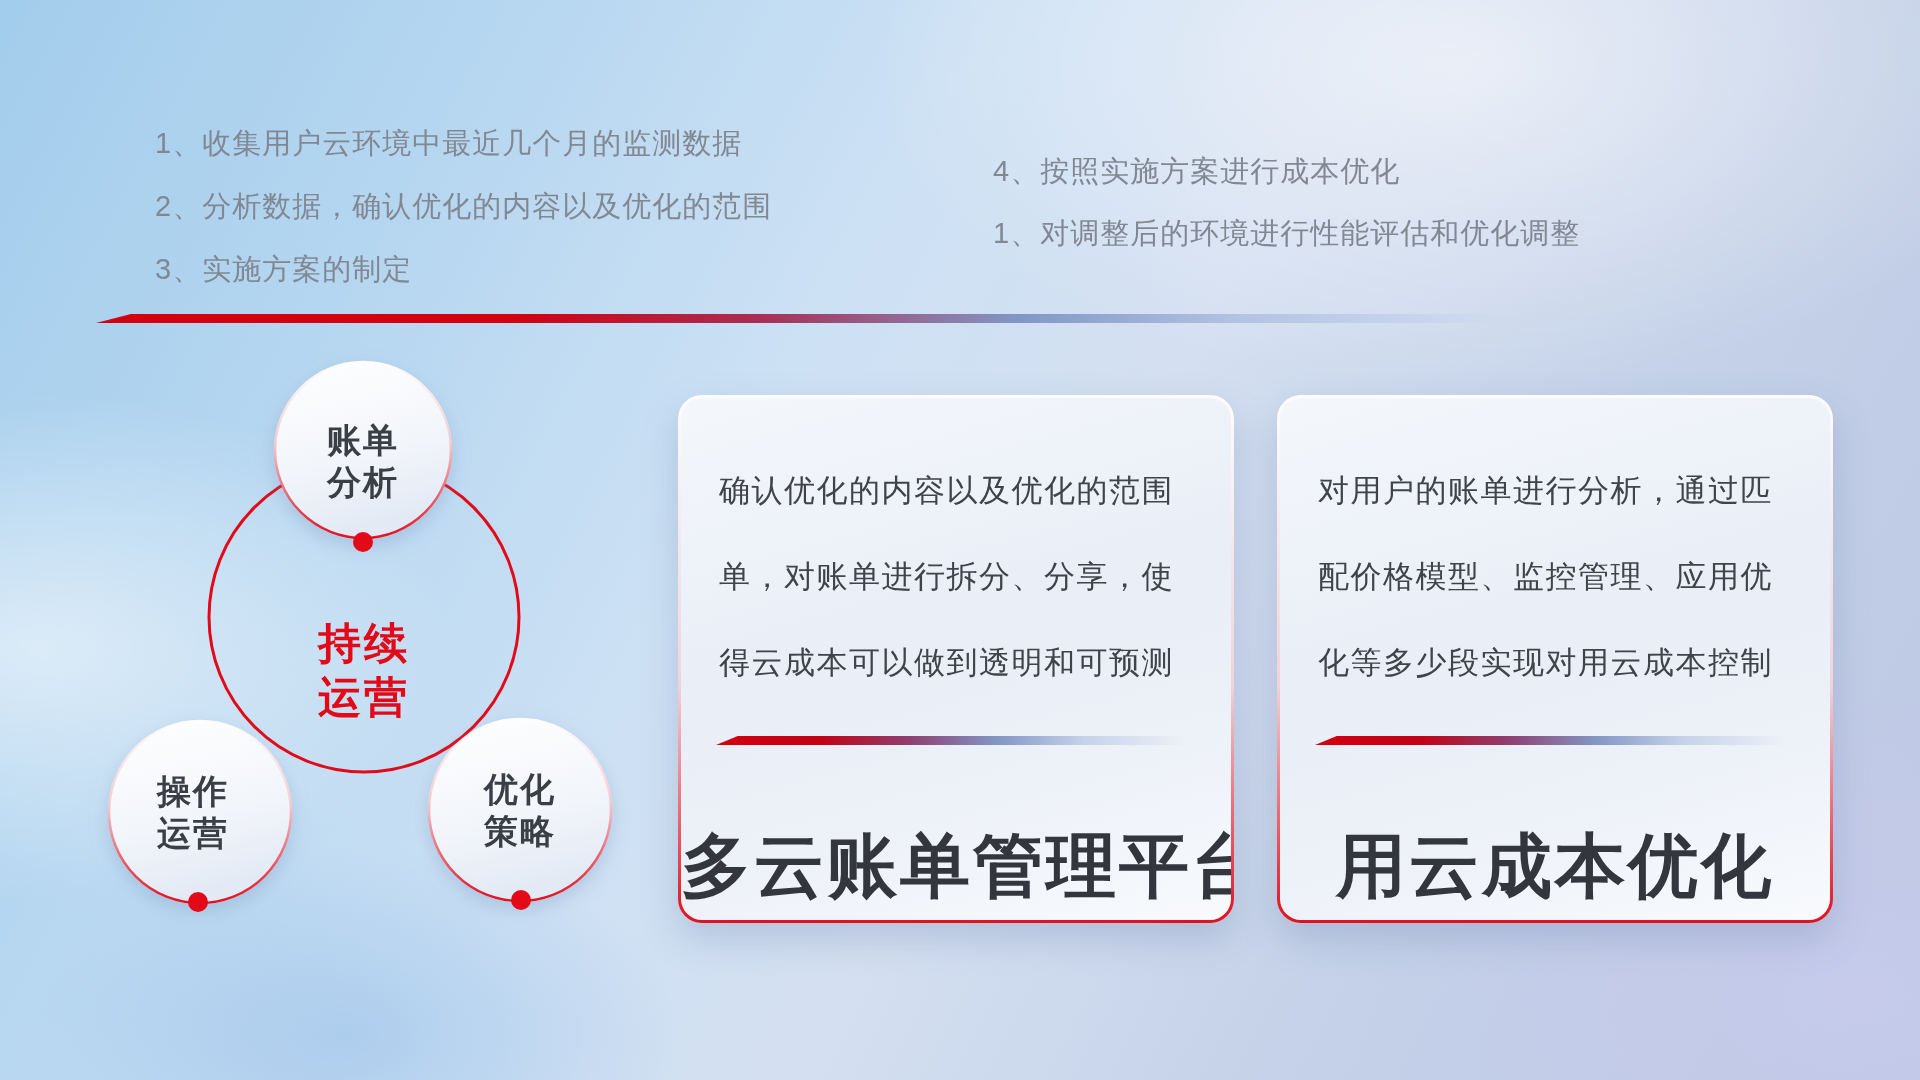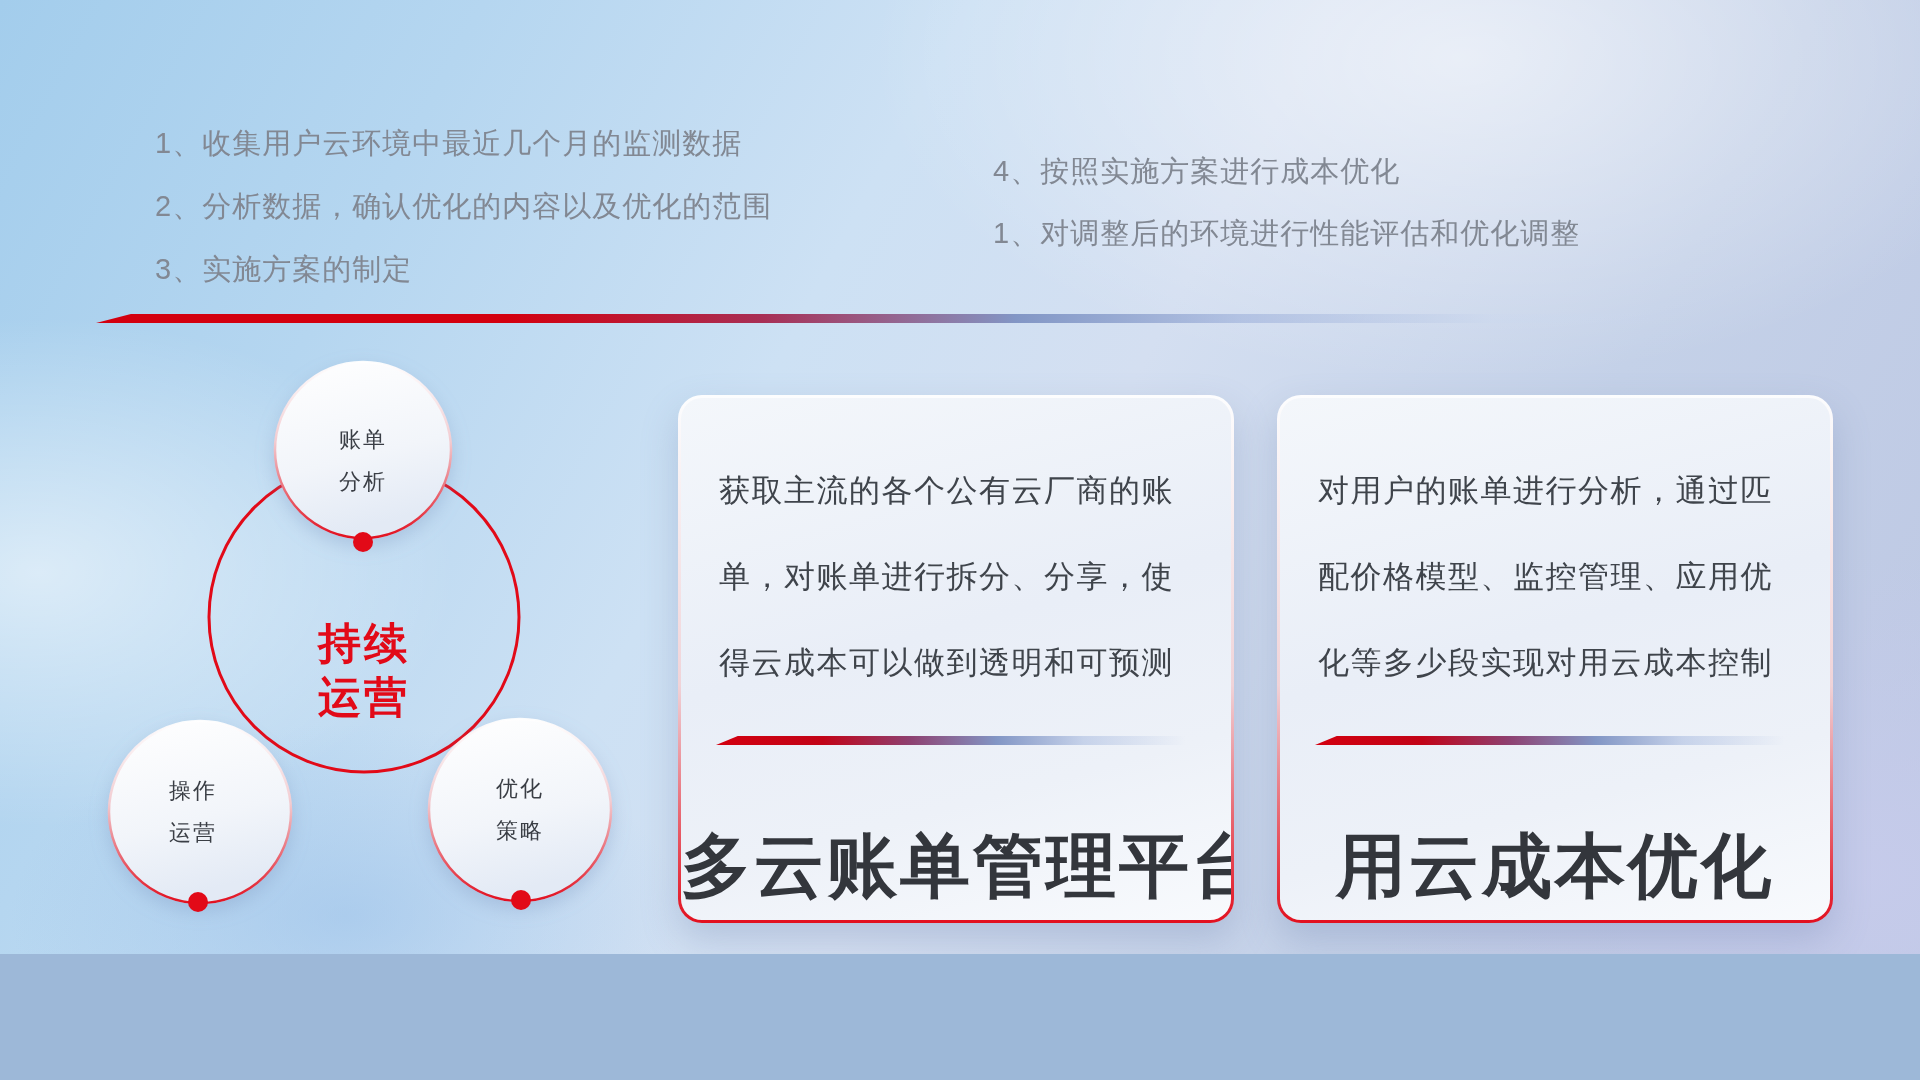--- a/index.html
+++ b/index.html
@@ -1,17 +1,17 @@
 <!DOCTYPE html>
 <html><head>
 <meta charset="utf-8">
 <style>
   html,body{margin:0;padding:0;background:#9db8d8;}
   .stage{
-    position:relative;width:1920px;height:954px;overflow:hidden;
+    position:relative;width:1920px;height:1080px;overflow:hidden;
     font-family:"Liberation Sans","DejaVu Sans",sans-serif;
     background:
       radial-gradient(950px 520px at 76% 6%, rgba(255,255,255,0.55), rgba(255,255,255,0) 62%),
       radial-gradient(720px 440px at 2% 60%, rgba(255,255,255,0.55), rgba(255,255,255,0) 58%),
       radial-gradient(560px 320px at 18% 96%, rgba(150,190,232,0.55), rgba(150,190,232,0) 60%),
       radial-gradient(820px 520px at 97% 92%, rgba(198,203,235,0.95), rgba(198,203,235,0) 62%),
       linear-gradient(118deg, #a3cdec 0%, #b5d6f0 20%, #cde1f4 40%, #d4dff1 55%, #c4d1e8 75%, #bdc7e3 100%);
   }
   
   .steps{position:absolute;}
@@ -20,21 +20,21 @@
   .steps-right{left:993px;top:140px;}
   .steps-right .step{line-height:62px;}
   
   .main-divider{
     position:absolute;left:96px;top:314px;width:1586px;height:9px;
     background:linear-gradient(90deg,#d3000f 0%,#d3000f 26%,#a82f55 42%,#8296c5 58%,rgba(150,170,215,0.55) 72%,rgba(200,215,240,0.18) 88%,rgba(255,255,255,0) 100%);
     clip-path:polygon(0 100%,2.2% 0,100% 0,100% 100%);
   }
   
   .diagram-svg{position:absolute;left:0;top:0;width:1920px;height:1080px;}
-  .node-label{position:absolute;width:200px;text-align:center;font-size:22px;line-height:42px;font-weight:400;color:#3a3e45;letter-spacing:2px;}
+  .node-label{position:absolute;width:200px;text-align:center;font-size:34px;line-height:42px;font-weight:700;color:#3a3e45;letter-spacing:2px;}
   .node-label-top{left:263px;top:419px;}
   .node-label-left{left:93px;top:770px;}
   .node-label-right{left:420px;top:768px;}
   .center-label{position:absolute;left:254px;top:604px;width:220px;text-align:center;font-size:43px;line-height:54px;font-weight:800;color:#e20a18;letter-spacing:3px;margin-top:12px;}
   
   .card{
     position:absolute;top:395px;width:556px;height:528px;border-radius:24px;padding:3px;box-sizing:border-box;
     background:linear-gradient(180deg, rgba(255,255,255,0.95) 0%, #f0d3d8 55%, #e2101f 100%);
     box-shadow:0 16px 36px rgba(108,130,172,0.30);
   }
@@ -119,21 +119,21 @@
     <div>策略</div>
   </div>
   <div class="center-label">
     <div>持续</div>
     <div>运营</div>
   </div>
 
   <div class="card card-1">
     <div class="card-inner">
       <div class="card-body">
-        <div class="body-line">获取主流的各个公有云厂商的账</div>
+        <div class="body-line">确认优化的内容以及优化的范围</div>
         <div class="body-line">单，对账单进行拆分、分享，使</div>
         <div class="body-line">得云成本可以做到透明和可预测</div>
       </div>
       <div class="card-divider"></div>
       <div class="card-title">多云账单管理平台</div>
     </div>
   </div>
 
   <div class="card card-2">
     <div class="card-inner">

